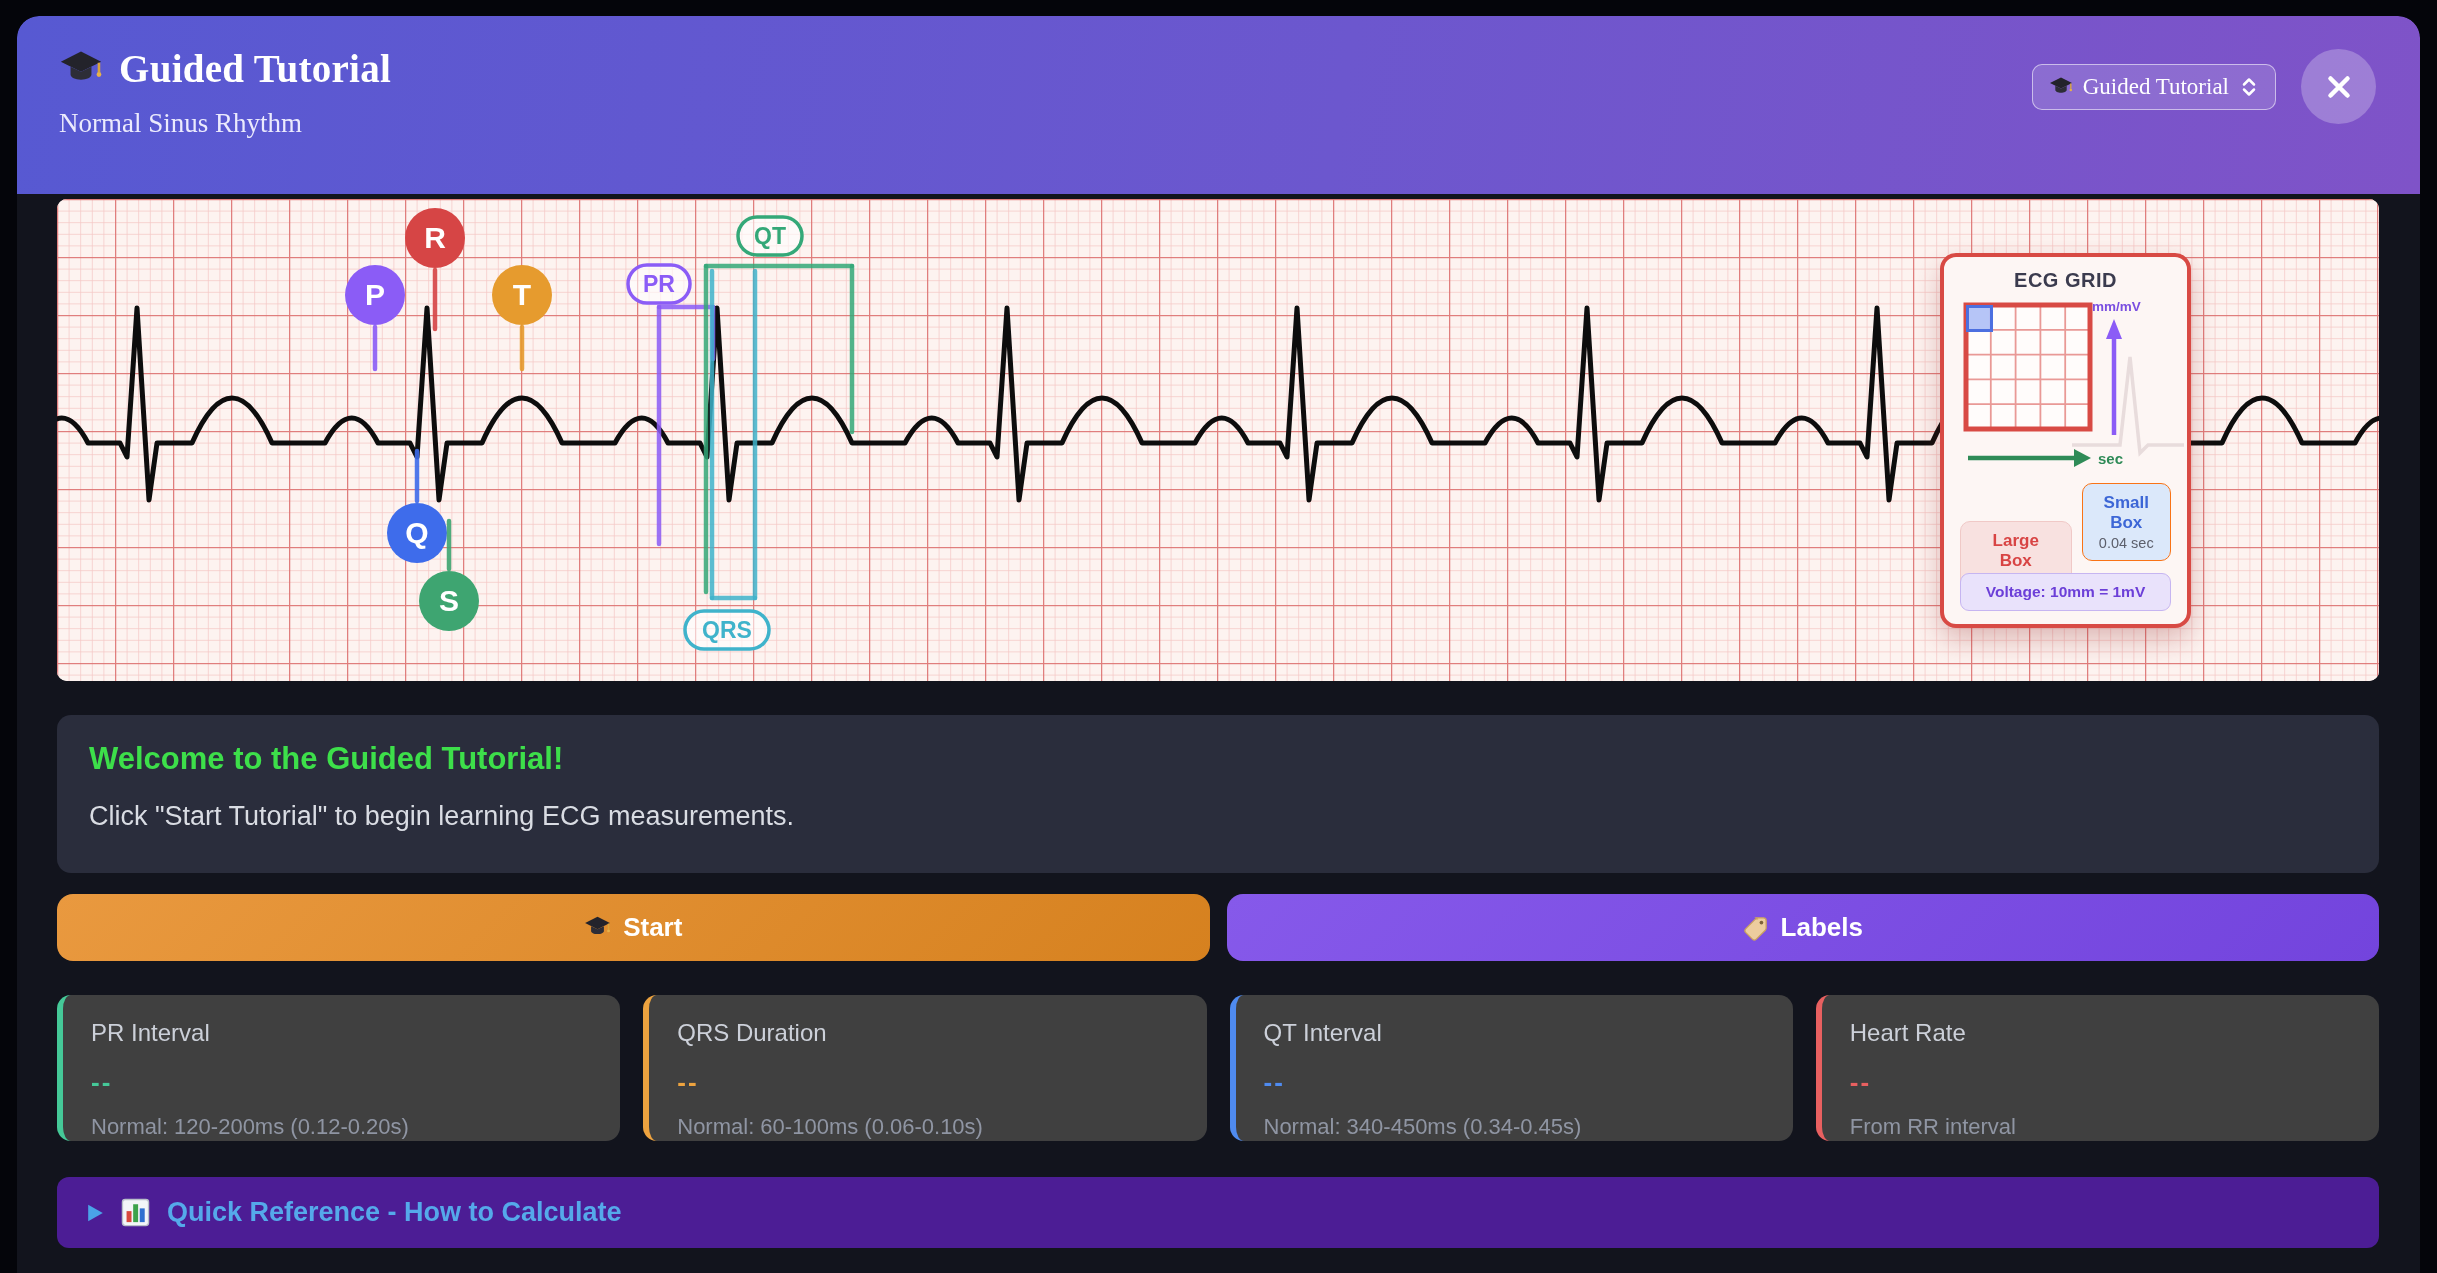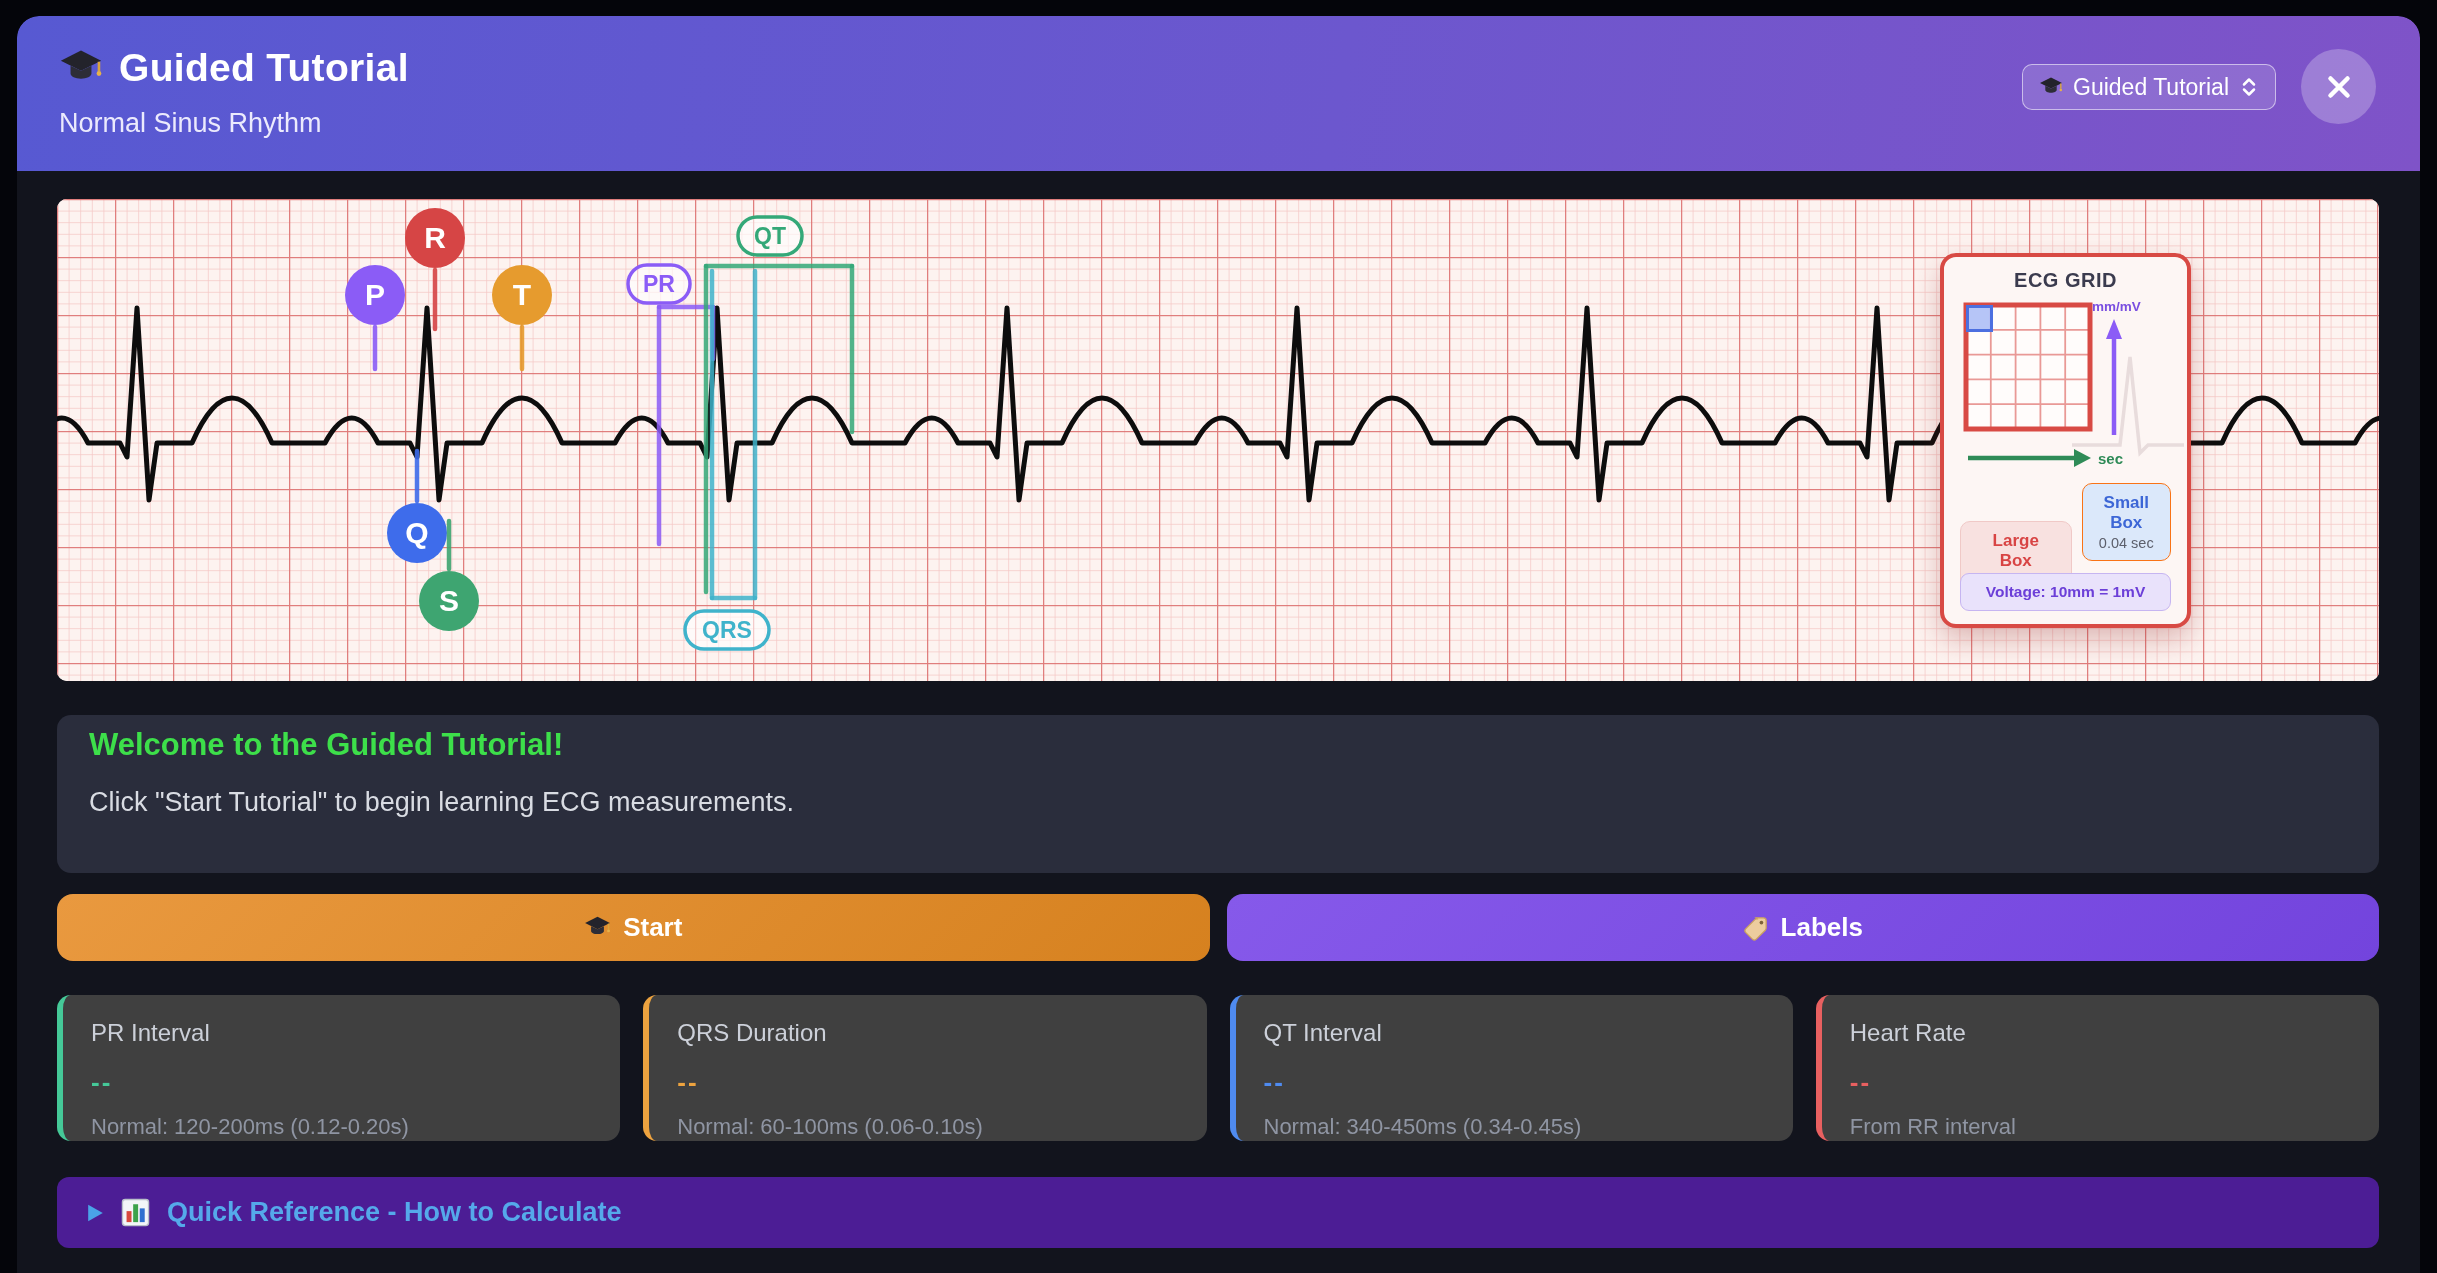--- a/index.html
+++ b/index.html
@@ -1,22 +1,22 @@
 <!DOCTYPE html>
 <html style="--header-gradient-start: #5759d2; --header-gradient-end: #7f53c8; --welcome-title-green: #3ddf4a; --start-button-start: #e9993f; --start-button-end: #d6811f; --labels-button-start: #8659ea; --labels-button-end: #7344dd; --quick-reference-blue: #55a9ea; --legend-border-red: #d84a44; --large-box-red: #d84444; --small-box-blue: #3c66d6; --voltage-purple: #6c3fd8;"><head>
 <meta charset="utf-8">
 <style>
   html,body{margin:0;padding:0;background:#04050a;}
   body{width:2437px;height:1273px;font-family:"Liberation Sans",sans-serif;overflow:hidden;position:relative;}
   .app-card{position:absolute;left:17px;top:16px;width:2403px;height:1257px;background:#12141d;border-radius:22px 22px 0 0;overflow:hidden;}
 
   
-  header{position:absolute;left:0;top:0;width:100%;height:155px;
+  header{position:absolute;left:0;top:0;width:100%;height:178px;
     background:linear-gradient(100deg,var(--header-gradient-start,#5759d2) 0%,#6c57ce 55%,var(--header-gradient-end,#7f53c8) 100%);
-    border-radius:22px 22px 0 0;}
+    border-radius:22px 22px 0 0;font-family:Liberation Serif, serif;}
   .title-row{position:absolute;left:42px;top:30px;display:flex;align-items:center;gap:16px;}
   .title-row h1{margin:0;font-size:39px;font-weight:bold;color:#ffffff;letter-spacing:.3px;}
   .subtitle{position:absolute;left:42px;top:92px;font-size:27px;color:rgba(243,242,255,.95);}
   .icon{display:inline-flex;align-items:center;justify-content:center;}
   .mode-select{position:absolute;right:144px;top:48px;height:44px;padding:0 16px;display:flex;align-items:center;gap:10px;
     background:rgba(255,255,255,.14);border:1.5px solid rgba(255,255,255,.55);border-radius:10px;color:#fff;font-size:23px;cursor:pointer;}
   .close-btn{position:absolute;right:44px;top:33px;width:75px;height:75px;border:none;border-radius:50%;
     background:rgba(255,255,255,.25);display:flex;align-items:center;justify-content:center;cursor:pointer;}
 
   
@@ -35,21 +35,21 @@
   .chip-small{background:#dbe8fa;border:1px solid #f97316;padding:0 4px;}
   .chip-label{font-weight:bold;font-size:17px;line-height:1.15;}
   .chip-large .chip-label{color:var(--large-box-red,#d84444);}
   .chip-small .chip-label{color:var(--small-box-blue,#3c66d6);}
   .chip-value{font-size:14.5px;color:#5c5f6b;}
   .voltage-chip{position:absolute;left:16px;right:16px;top:316px;height:36px;line-height:36px;text-align:center;
     background:#e9e2fb;border:1.5px solid #c6b5f1;border-radius:9px;font-size:15.5px;font-weight:bold;color:var(--voltage-purple,#6c3fd8);}
 
   
   .welcome{position:absolute;left:40px;top:699px;width:2322px;height:158px;box-sizing:border-box;
-    background:#2a2d3c;border-radius:14px;padding:12px 32px;}
+    background:#2a2d3c;border-radius:14px;padding:26px 32px;}
   .welcome h2{margin:0;font-size:31px;font-weight:bold;color:var(--welcome-title-green,#3ddf4a);}
   .welcome p{margin:24px 0 0;font-size:27px;color:#d9dce3;}
 
   
   .actions{position:absolute;left:40px;top:878px;width:2322px;display:flex;gap:17px;}
   .actions button{flex:1;height:67px;border:none;border-radius:16px;display:flex;align-items:center;justify-content:center;gap:12px;
     color:#fff;font-size:26px;font-weight:bold;font-family:inherit;cursor:pointer;}
   .btn-start{background:linear-gradient(135deg,var(--start-button-start,#e9993f),var(--start-button-end,#d6811f));}
   .btn-labels{background:linear-gradient(135deg,var(--labels-button-start,#8659ea),var(--labels-button-end,#7344dd));}
 

